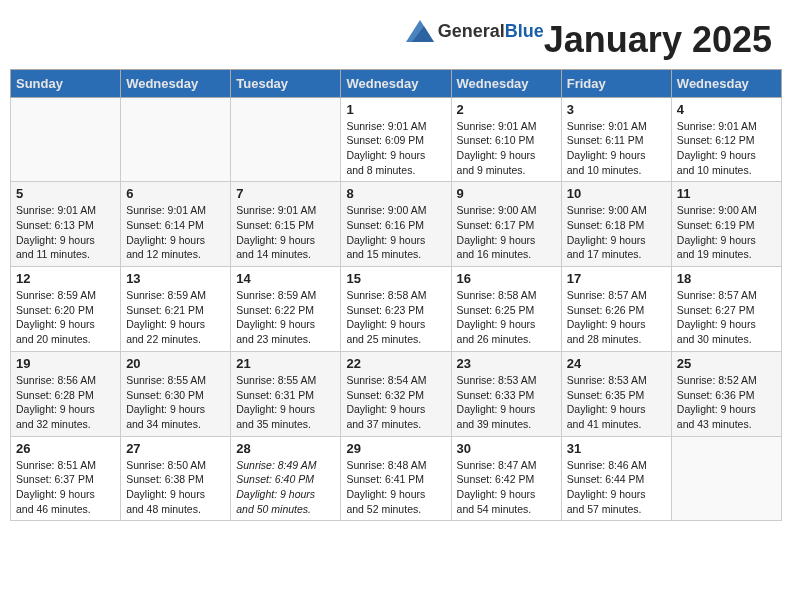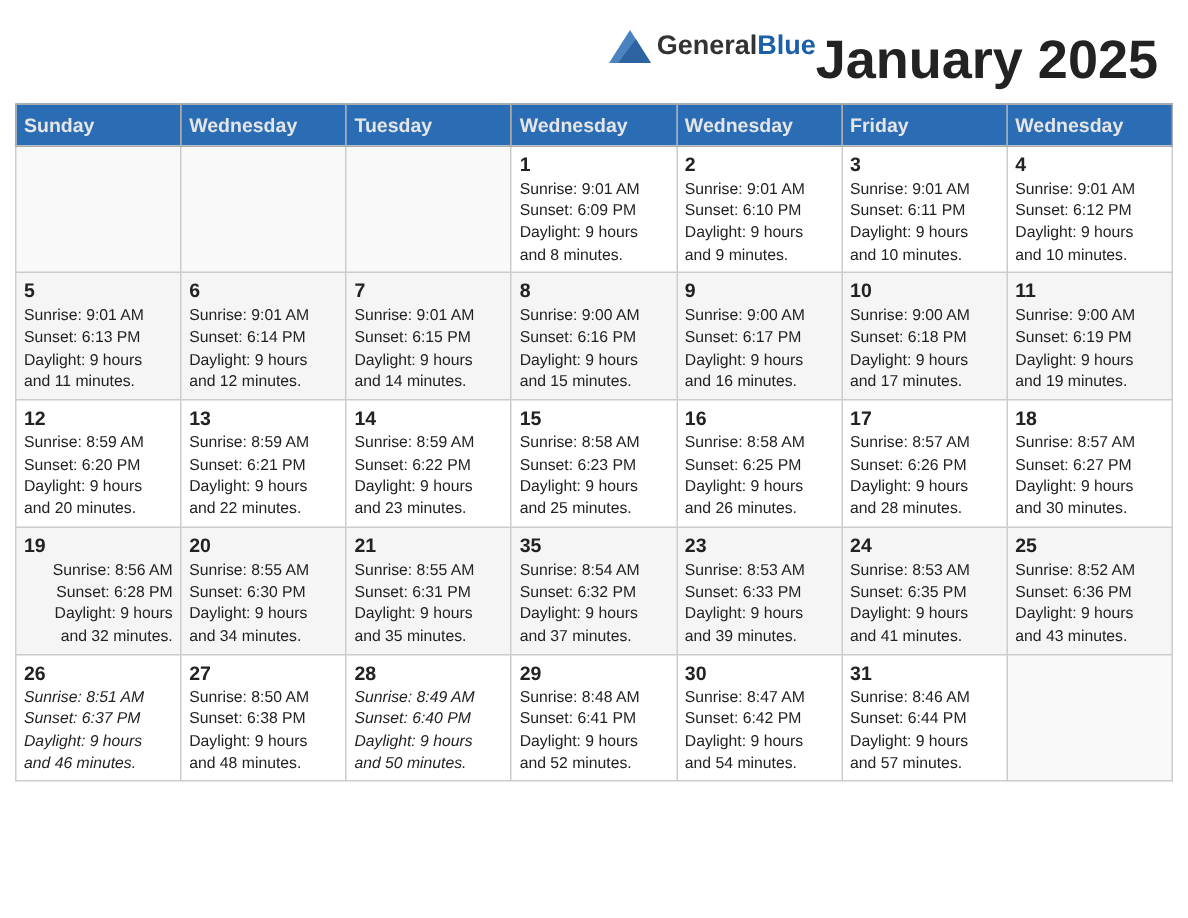--- a/index.html
+++ b/index.html
@@ -236,38 +236,38 @@
         <td>
           <div class="day-number">18</div>
           <div class="day-content" style="white-space: pre-line;">Sunrise: 8:57 AM
 Sunset: 6:27 PM
 Daylight: 9 hours and 30 minutes.</div>
         </td>
       </tr>
       <tr>
         <td>
           <div class="day-number">19</div>
-          <div class="day-content" style="white-space: pre-line; text-align: right;">Sunrise: 8:56 AM
+          <div class="day-content" style="white-space: pre-line;">Sunrise: 8:56 AM
 Sunset: 6:28 PM
 Daylight: 9 hours and 32 minutes.</div>
         </td>
         <td>
           <div class="day-number">20</div>
           <div class="day-content" style="white-space: pre-line;">Sunrise: 8:55 AM
 Sunset: 6:30 PM
 Daylight: 9 hours and 34 minutes.</div>
         </td>
         <td>
           <div class="day-number">21</div>
           <div class="day-content" style="white-space: pre-line;">Sunrise: 8:55 AM
 Sunset: 6:31 PM
 Daylight: 9 hours and 35 minutes.</div>
         </td>
         <td>
-          <div class="day-number">35</div>
+          <div class="day-number">22</div>
           <div class="day-content" style="white-space: pre-line;">Sunrise: 8:54 AM
 Sunset: 6:32 PM
 Daylight: 9 hours and 37 minutes.</div>
         </td>
         <td>
           <div class="day-number">23</div>
           <div class="day-content" style="white-space: pre-line;">Sunrise: 8:53 AM
 Sunset: 6:33 PM
 Daylight: 9 hours and 39 minutes.</div>
         </td>
@@ -280,21 +280,21 @@
         <td>
           <div class="day-number">25</div>
           <div class="day-content" style="white-space: pre-line;">Sunrise: 8:52 AM
 Sunset: 6:36 PM
 Daylight: 9 hours and 43 minutes.</div>
         </td>
       </tr>
       <tr>
         <td>
           <div class="day-number">26</div>
-          <div class="day-content" style="white-space: pre-line; font-style: italic;">Sunrise: 8:51 AM
+          <div class="day-content" style="white-space: pre-line;">Sunrise: 8:51 AM
 Sunset: 6:37 PM
 Daylight: 9 hours and 46 minutes.</div>
         </td>
         <td>
           <div class="day-number">27</div>
           <div class="day-content" style="white-space: pre-line;">Sunrise: 8:50 AM
 Sunset: 6:38 PM
 Daylight: 9 hours and 48 minutes.</div>
         </td>
         <td>

